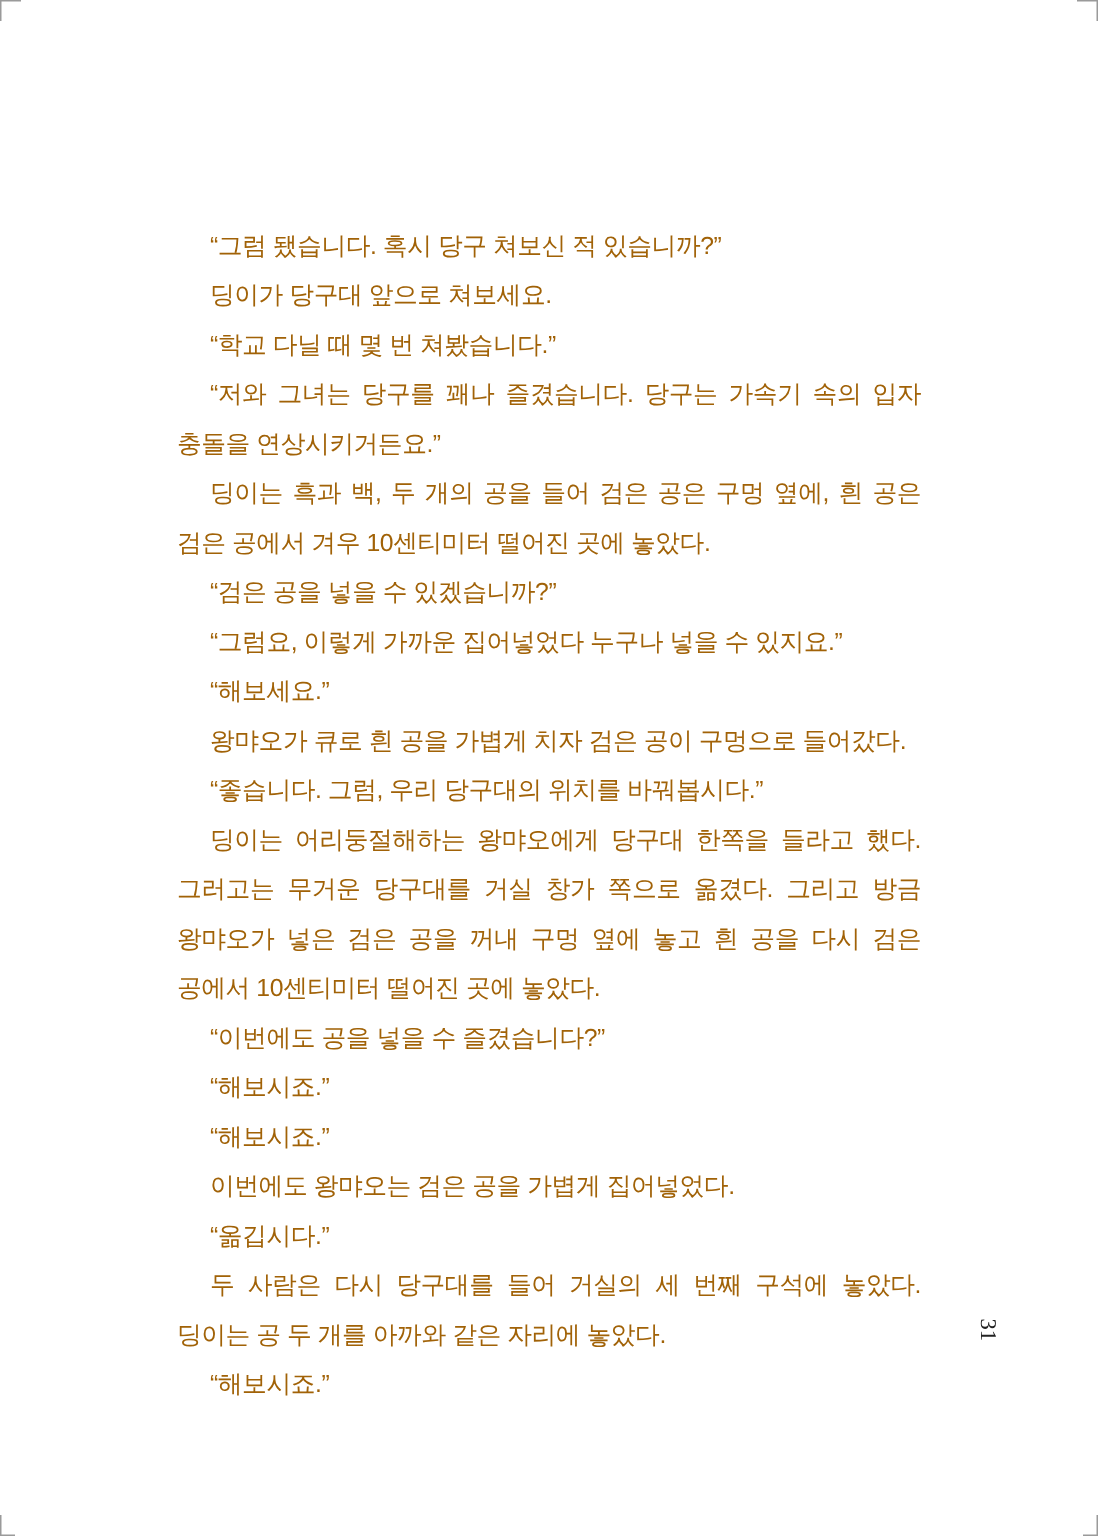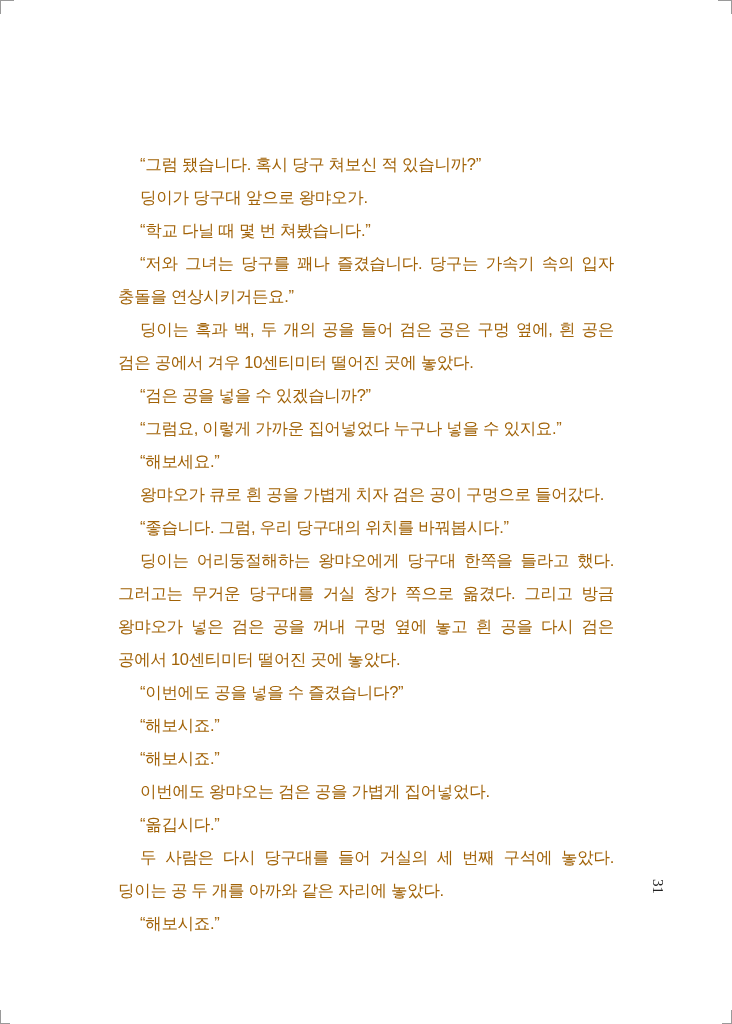--- a/index.html
+++ b/index.html
@@ -26,21 +26,21 @@
   <div class="crop" style="left:0;top:0;width:1px;height:14px;"></div>
   <div class="crop" style="left:718px;top:0;width:14px;height:1px;"></div>
   <div class="crop" style="left:731px;top:0;width:1px;height:14px;"></div>
   <div class="crop" style="left:0;top:1023px;width:10px;height:1px;"></div>
   <div class="crop" style="left:0;top:1010px;width:1px;height:14px;"></div>
   <div class="crop" style="left:722px;top:1023px;width:10px;height:1px;"></div>
   <div class="crop" style="left:731px;top:1010px;width:1px;height:14px;"></div>
 
   <div class="text-block">
     <p class="p">“그럼 됐습니다. 혹시 당구 쳐보신 적 있습니까?”</p>
-    <p class="p">딩이가 당구대 앞으로 왕먀오가.</p>
+    <p class="p">딩이가 당구대 앞으로 쳐보세요.</p>
     <p class="p">“학교 다닐 때 몇 번 쳐봤습니다.”</p>
     <p class="p">“저와 그녀는 당구를 꽤나 즐겼습니다. 당구는 가속기 속의 입자 충돌을 연상시키거든요.”</p>
     <p class="p">딩이는 흑과 백, 두 개의 공을 들어 검은 공은 구멍 옆에, 흰 공은 검은 공에서 겨우 10센티미터 떨어진 곳에 놓았다.</p>
     <p class="p">“검은 공을 넣을 수 있겠습니까?”</p>
     <p class="p">“그럼요, 이렇게 가까운 집어넣었다 누구나 넣을 수 있지요.”</p>
     <p class="p">“해보세요.”</p>
     <p class="p">왕먀오가 큐로 흰 공을 가볍게 치자 검은 공이 구멍으로 들어갔다.</p>
     <p class="p">“좋습니다. 그럼, 우리 당구대의 위치를 바꿔봅시다.”</p>
     <p class="p">딩이는 어리둥절해하는 왕먀오에게 당구대 한쪽을 들라고 했다. 그러고는 무거운 당구대를 거실 창가 쪽으로 옮겼다. 그리고 방금 왕먀오가 넣은 검은 공을 꺼내 구멍 옆에 놓고 흰 공을 다시 검은 공에서 10센티미터 떨어진 곳에 놓았다.</p>
     <p class="p">“이번에도 공을 넣을 수 즐겼습니다?”</p>

